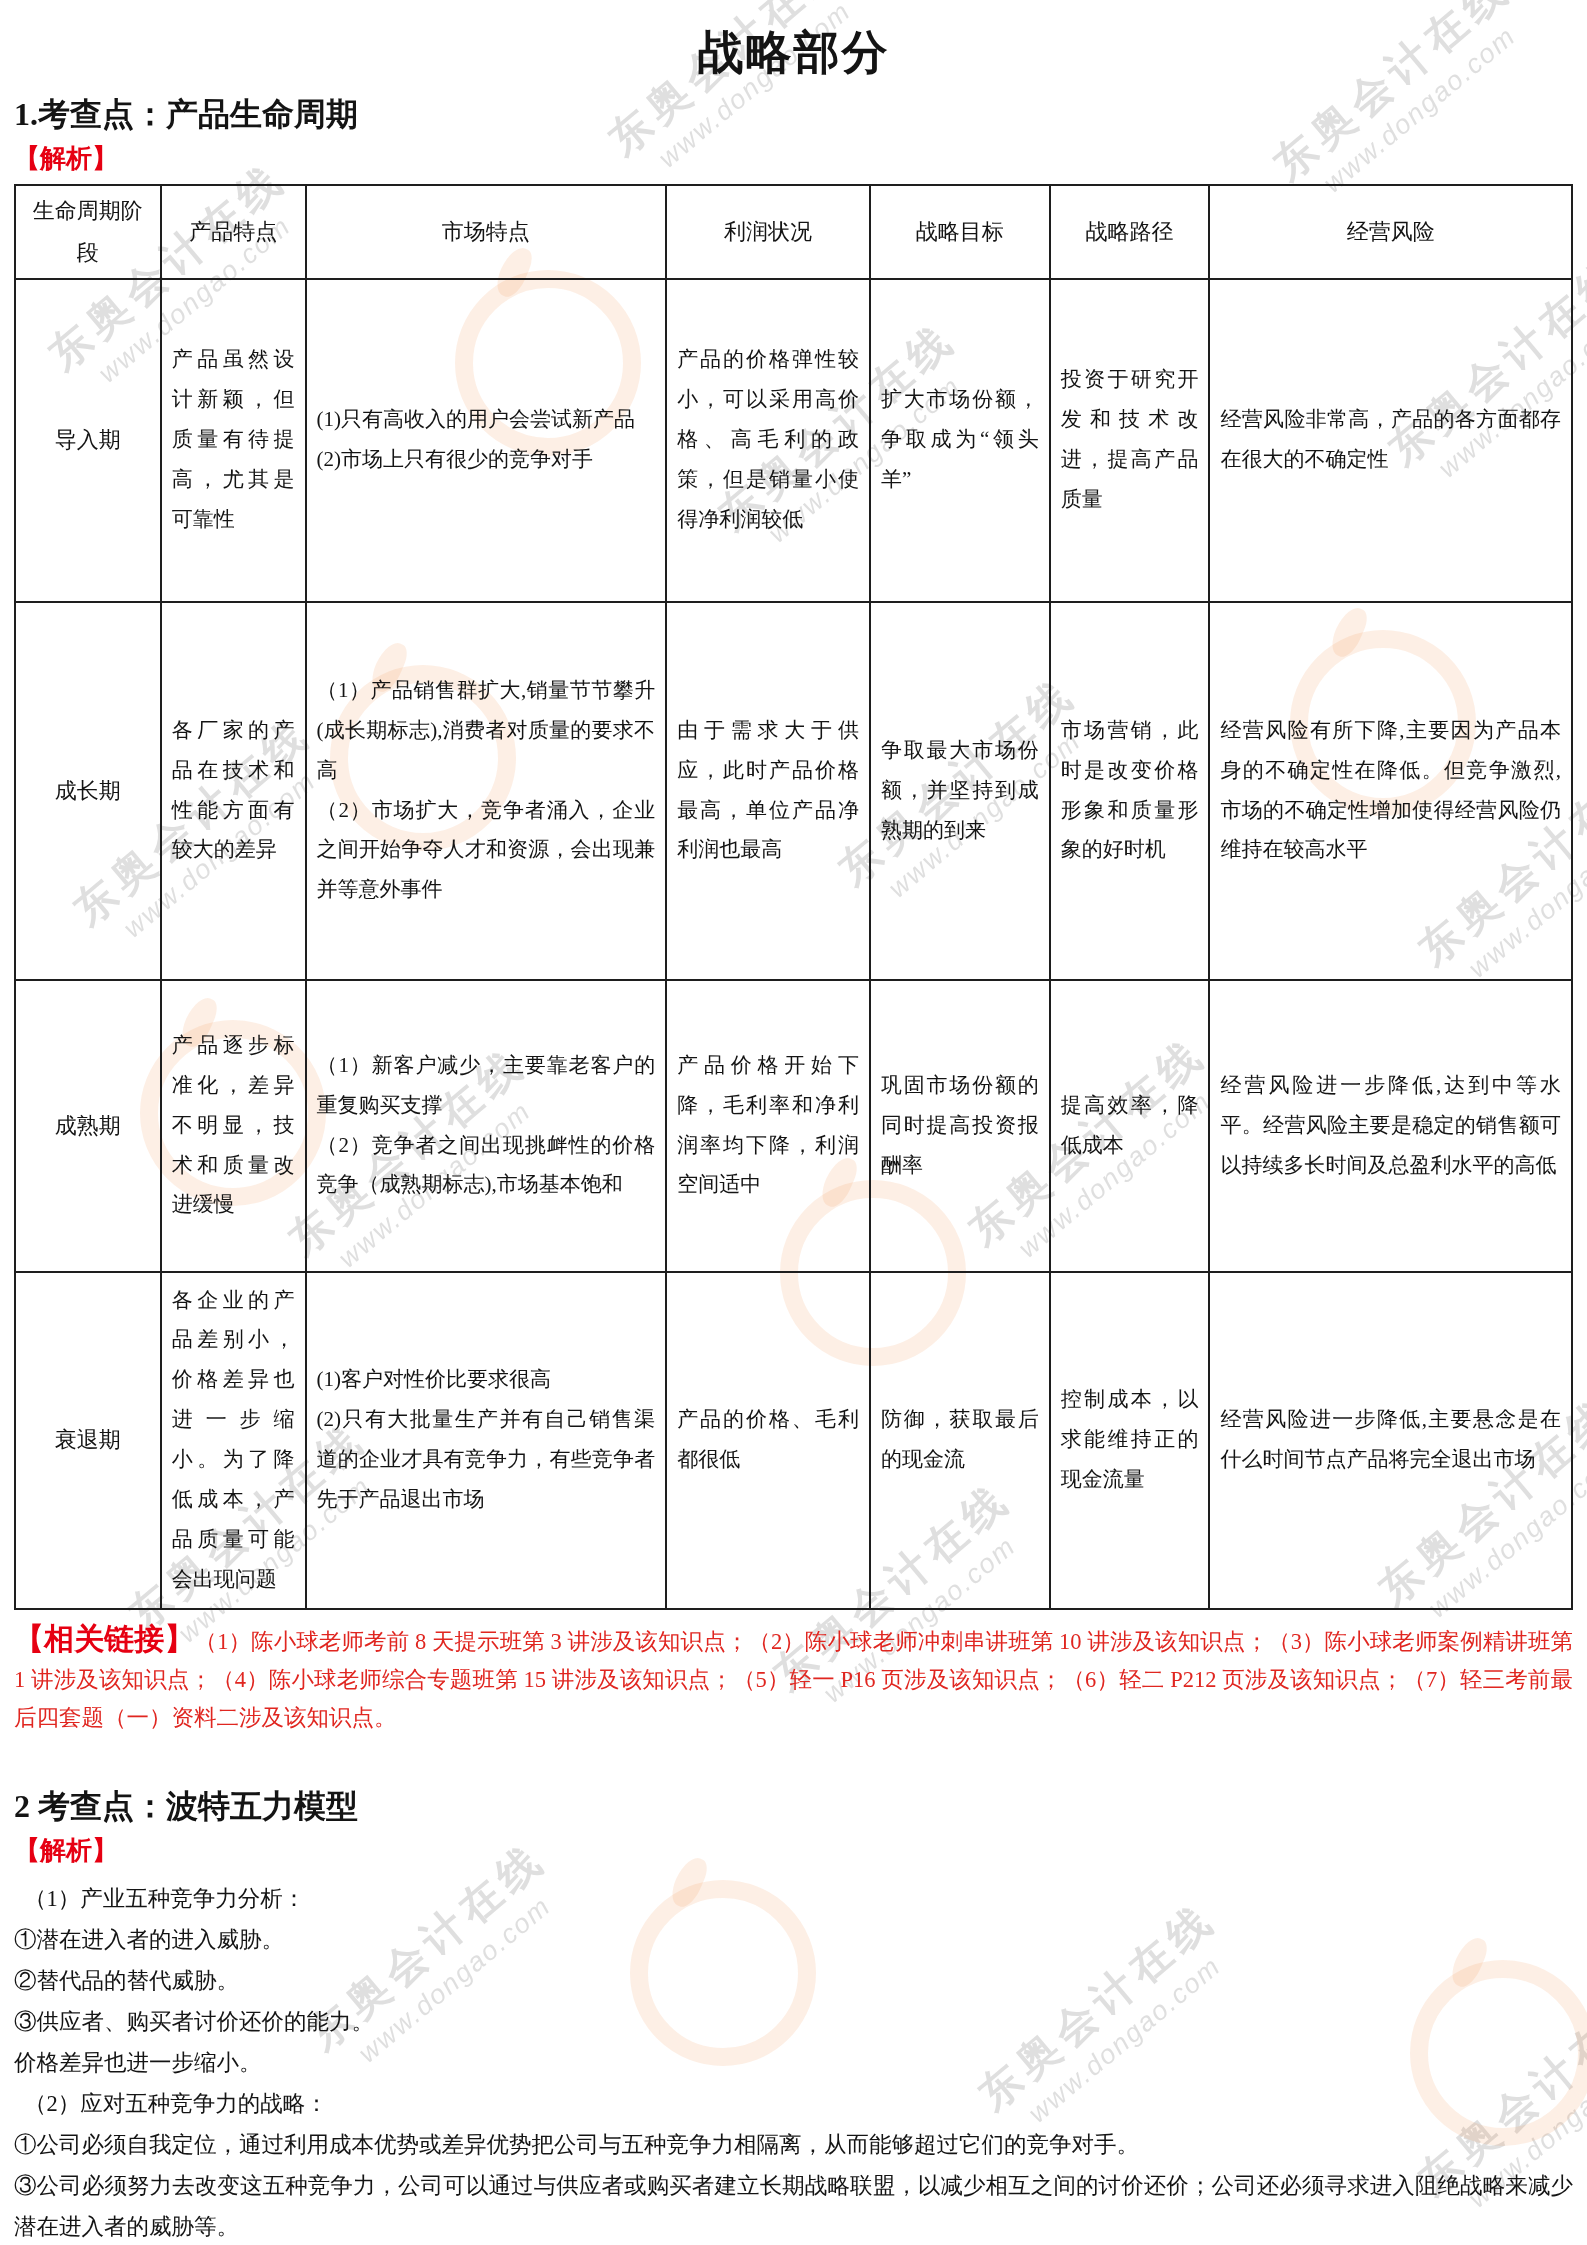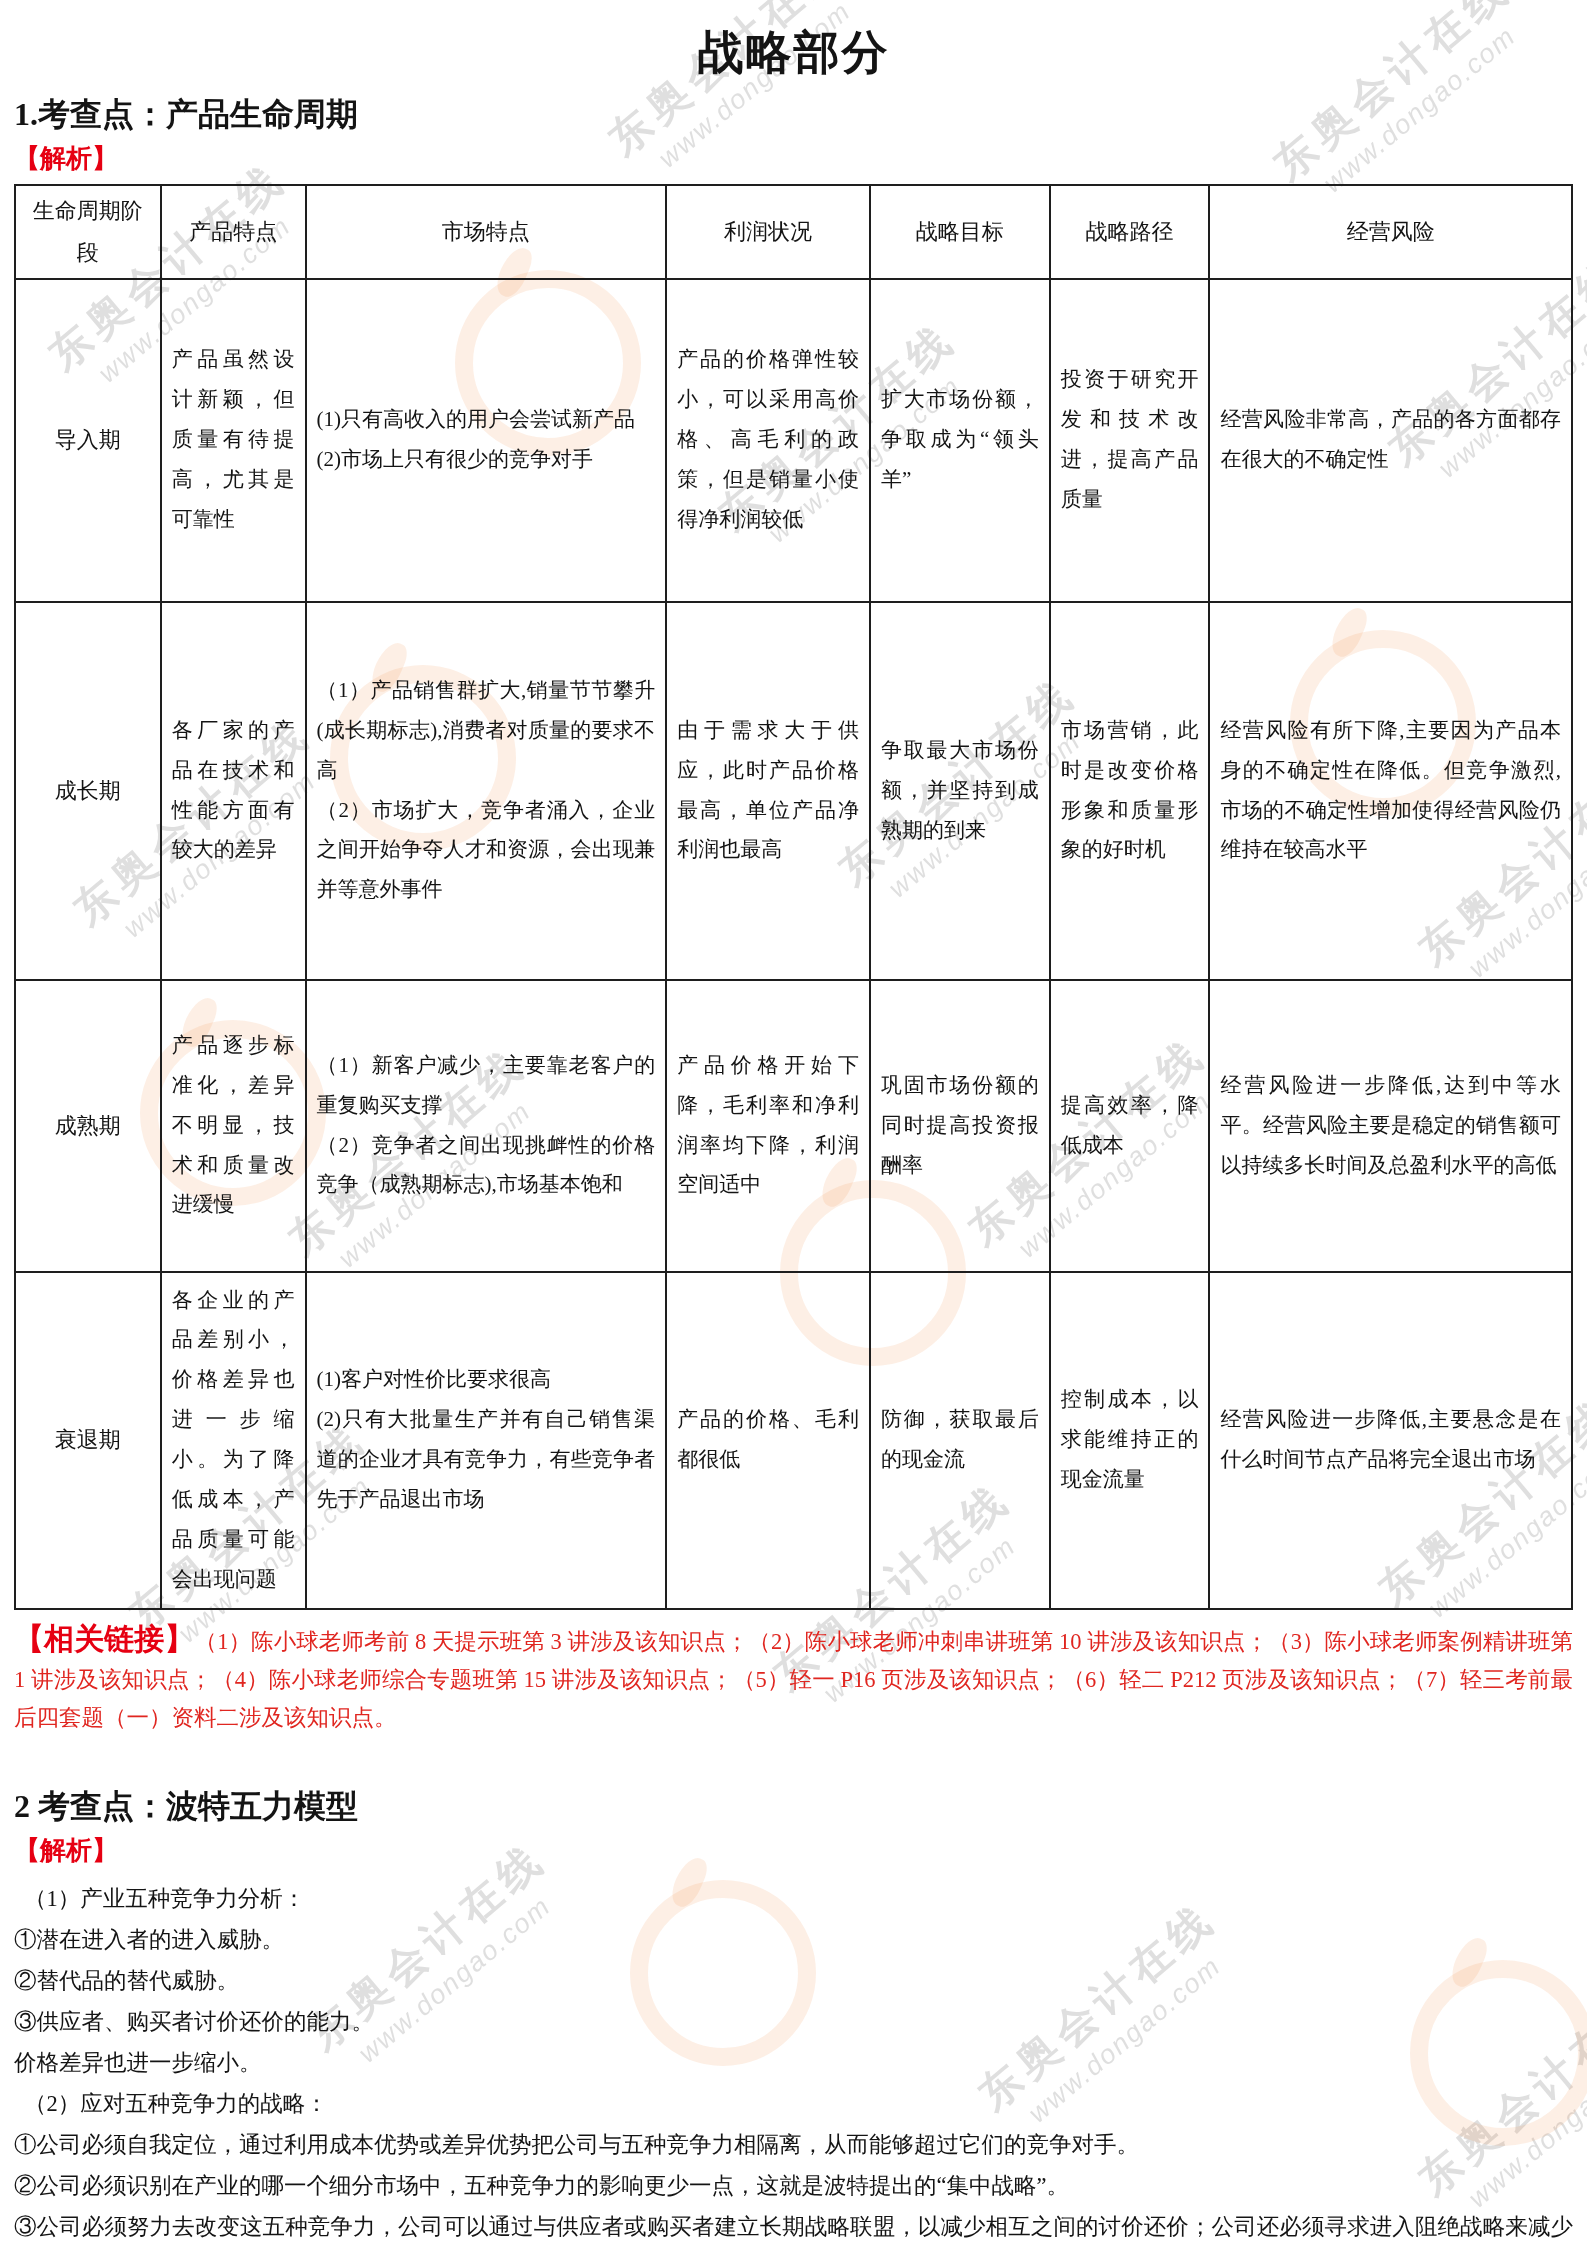--- a/index.html
+++ b/index.html
@@ -217,17 +217,16 @@
   <div class="analysis-label">【解析】</div>
 
   <div class="sec2-lines">
     <div class="line indent">（1）产业五种竞争力分析：</div>
     <div class="line">①潜在进入者的进入威胁。</div>
     <div class="line">②替代品的替代威胁。</div>
     <div class="line">③供应者、购买者讨价还价的能力。</div>
     <div class="line">价格差异也进一步缩小。</div>
     <div class="line indent">（2）应对五种竞争力的战略：</div>
     <div class="line">①公司必须自我定位，通过利用成本优势或差异优势把公司与五种竞争力相隔离，从而能够超过它们的竞争对手。</div>
-    <div class="line">②公司必须识别在产业的哪一个细分市场中，五种竞争力的影响更少一点，这就是波特提出的“集中战略”。</div>
     <div class="line">③公司必须努力去改变这五种竞争力，公司可以通过与供应者或购买者建立长期战略联盟，以减少相互之间的讨价还价；公司还必须寻求进入阻绝战略来减少潜在进入者的威胁等。</div>
   </div>
 
 </div>
 
 </body></html>

